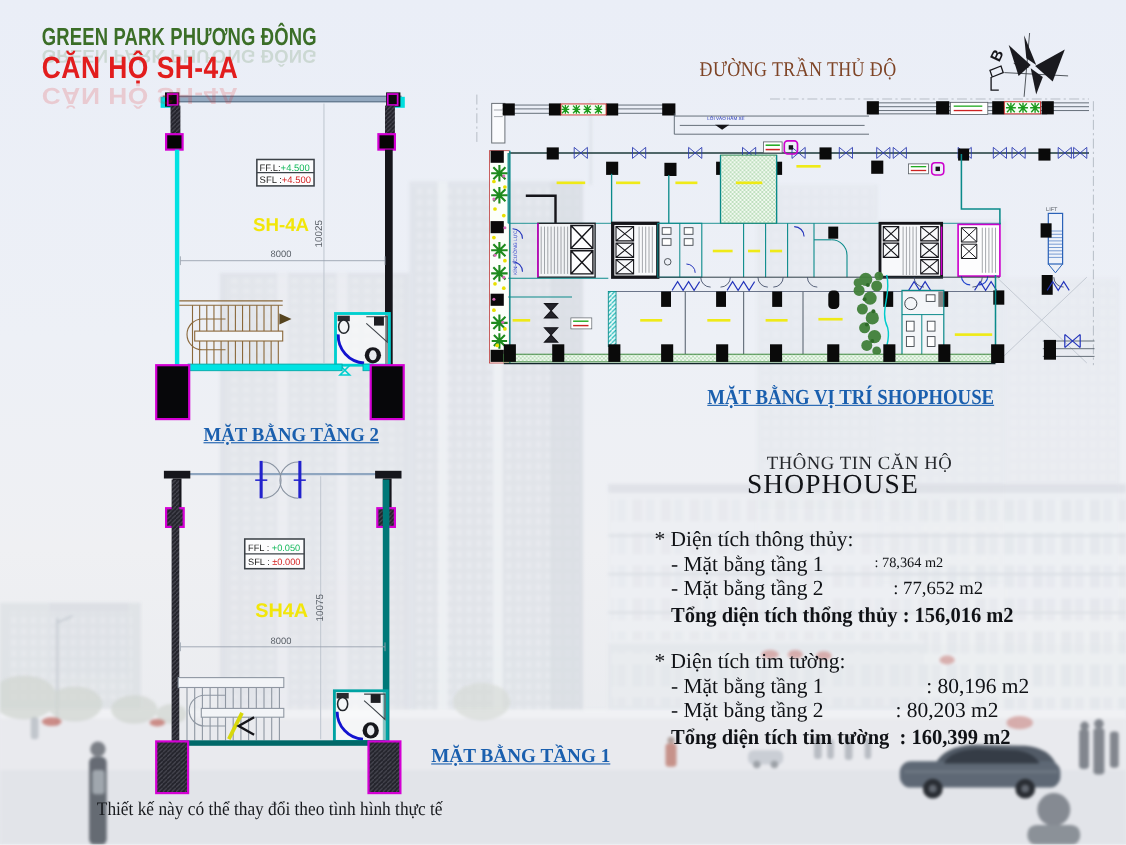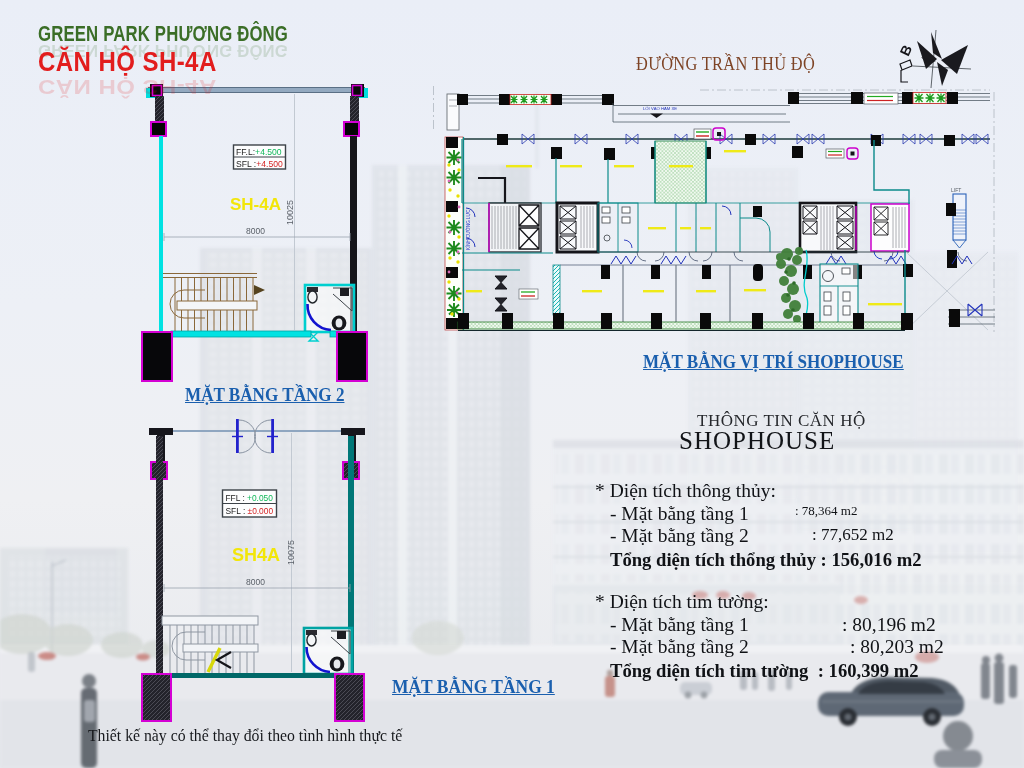--- a/index.html
+++ b/index.html
@@ -900,19 +900,19 @@
   <div class="txt serif" style="left:595px;top:480px;font-size:19.5px;">* Diện tích thông thủy:</div>
   <div class="txt serif" style="left:610px;top:503px;font-size:19.5px;">- Mặt bằng tầng 1</div>
   <div class="txt serif" style="left:795px;top:503px;font-size:13px;">: 78,364 m2</div>
   <div class="txt serif" style="left:610px;top:525px;font-size:19.5px;">- Mặt bằng tầng 2</div>
   <div class="txt serif" style="left:812px;top:525px;font-size:17px;">: 77,652 m2</div>
   <div class="txt serif" style="left:610px;top:549px;font-size:19.5px;font-weight:bold;transform:scaleX(0.955);transform-origin:left top;">Tổng diện tích thổng thủy : 156,016 m2</div>
   <div class="txt serif" style="left:595px;top:591px;font-size:19.5px;">* Diện tích tim tường:</div>
   <div class="txt serif" style="left:610px;top:614px;font-size:19.5px;">- Mặt bằng tầng 1</div>
   <div class="txt serif" style="left:814px;top:614px;font-size:19.5px;margin-left:28px;">: 80,196 m2</div>
   <div class="txt serif" style="left:610px;top:636px;font-size:19.5px;">- Mặt bằng tầng 2</div>
-  <div class="txt serif" style="left:814px;top:636px;font-size:19.5px;margin-left:36px;">: 80,203 m2</div>
+  <div class="txt serif" style="left:814px;top:636px;font-size:19.5px;">: 80,203 m2</div>
   <div class="txt serif" style="left:610px;top:660px;font-size:19.5px;font-weight:bold;transform:scaleX(0.955);transform-origin:left top;">Tổng diện tích tim tường&nbsp; : 160,399 m2</div>
 </div>
 
 <div class="txt serif" style="left:88px;top:725px;font-size:17.5px;color:#17191d;transform:scaleX(0.9);transform-origin:left top;">Thiết kế này có thể thay đổi theo tình hình thực tế</div>
 
 </div>
 
 </body></html>

